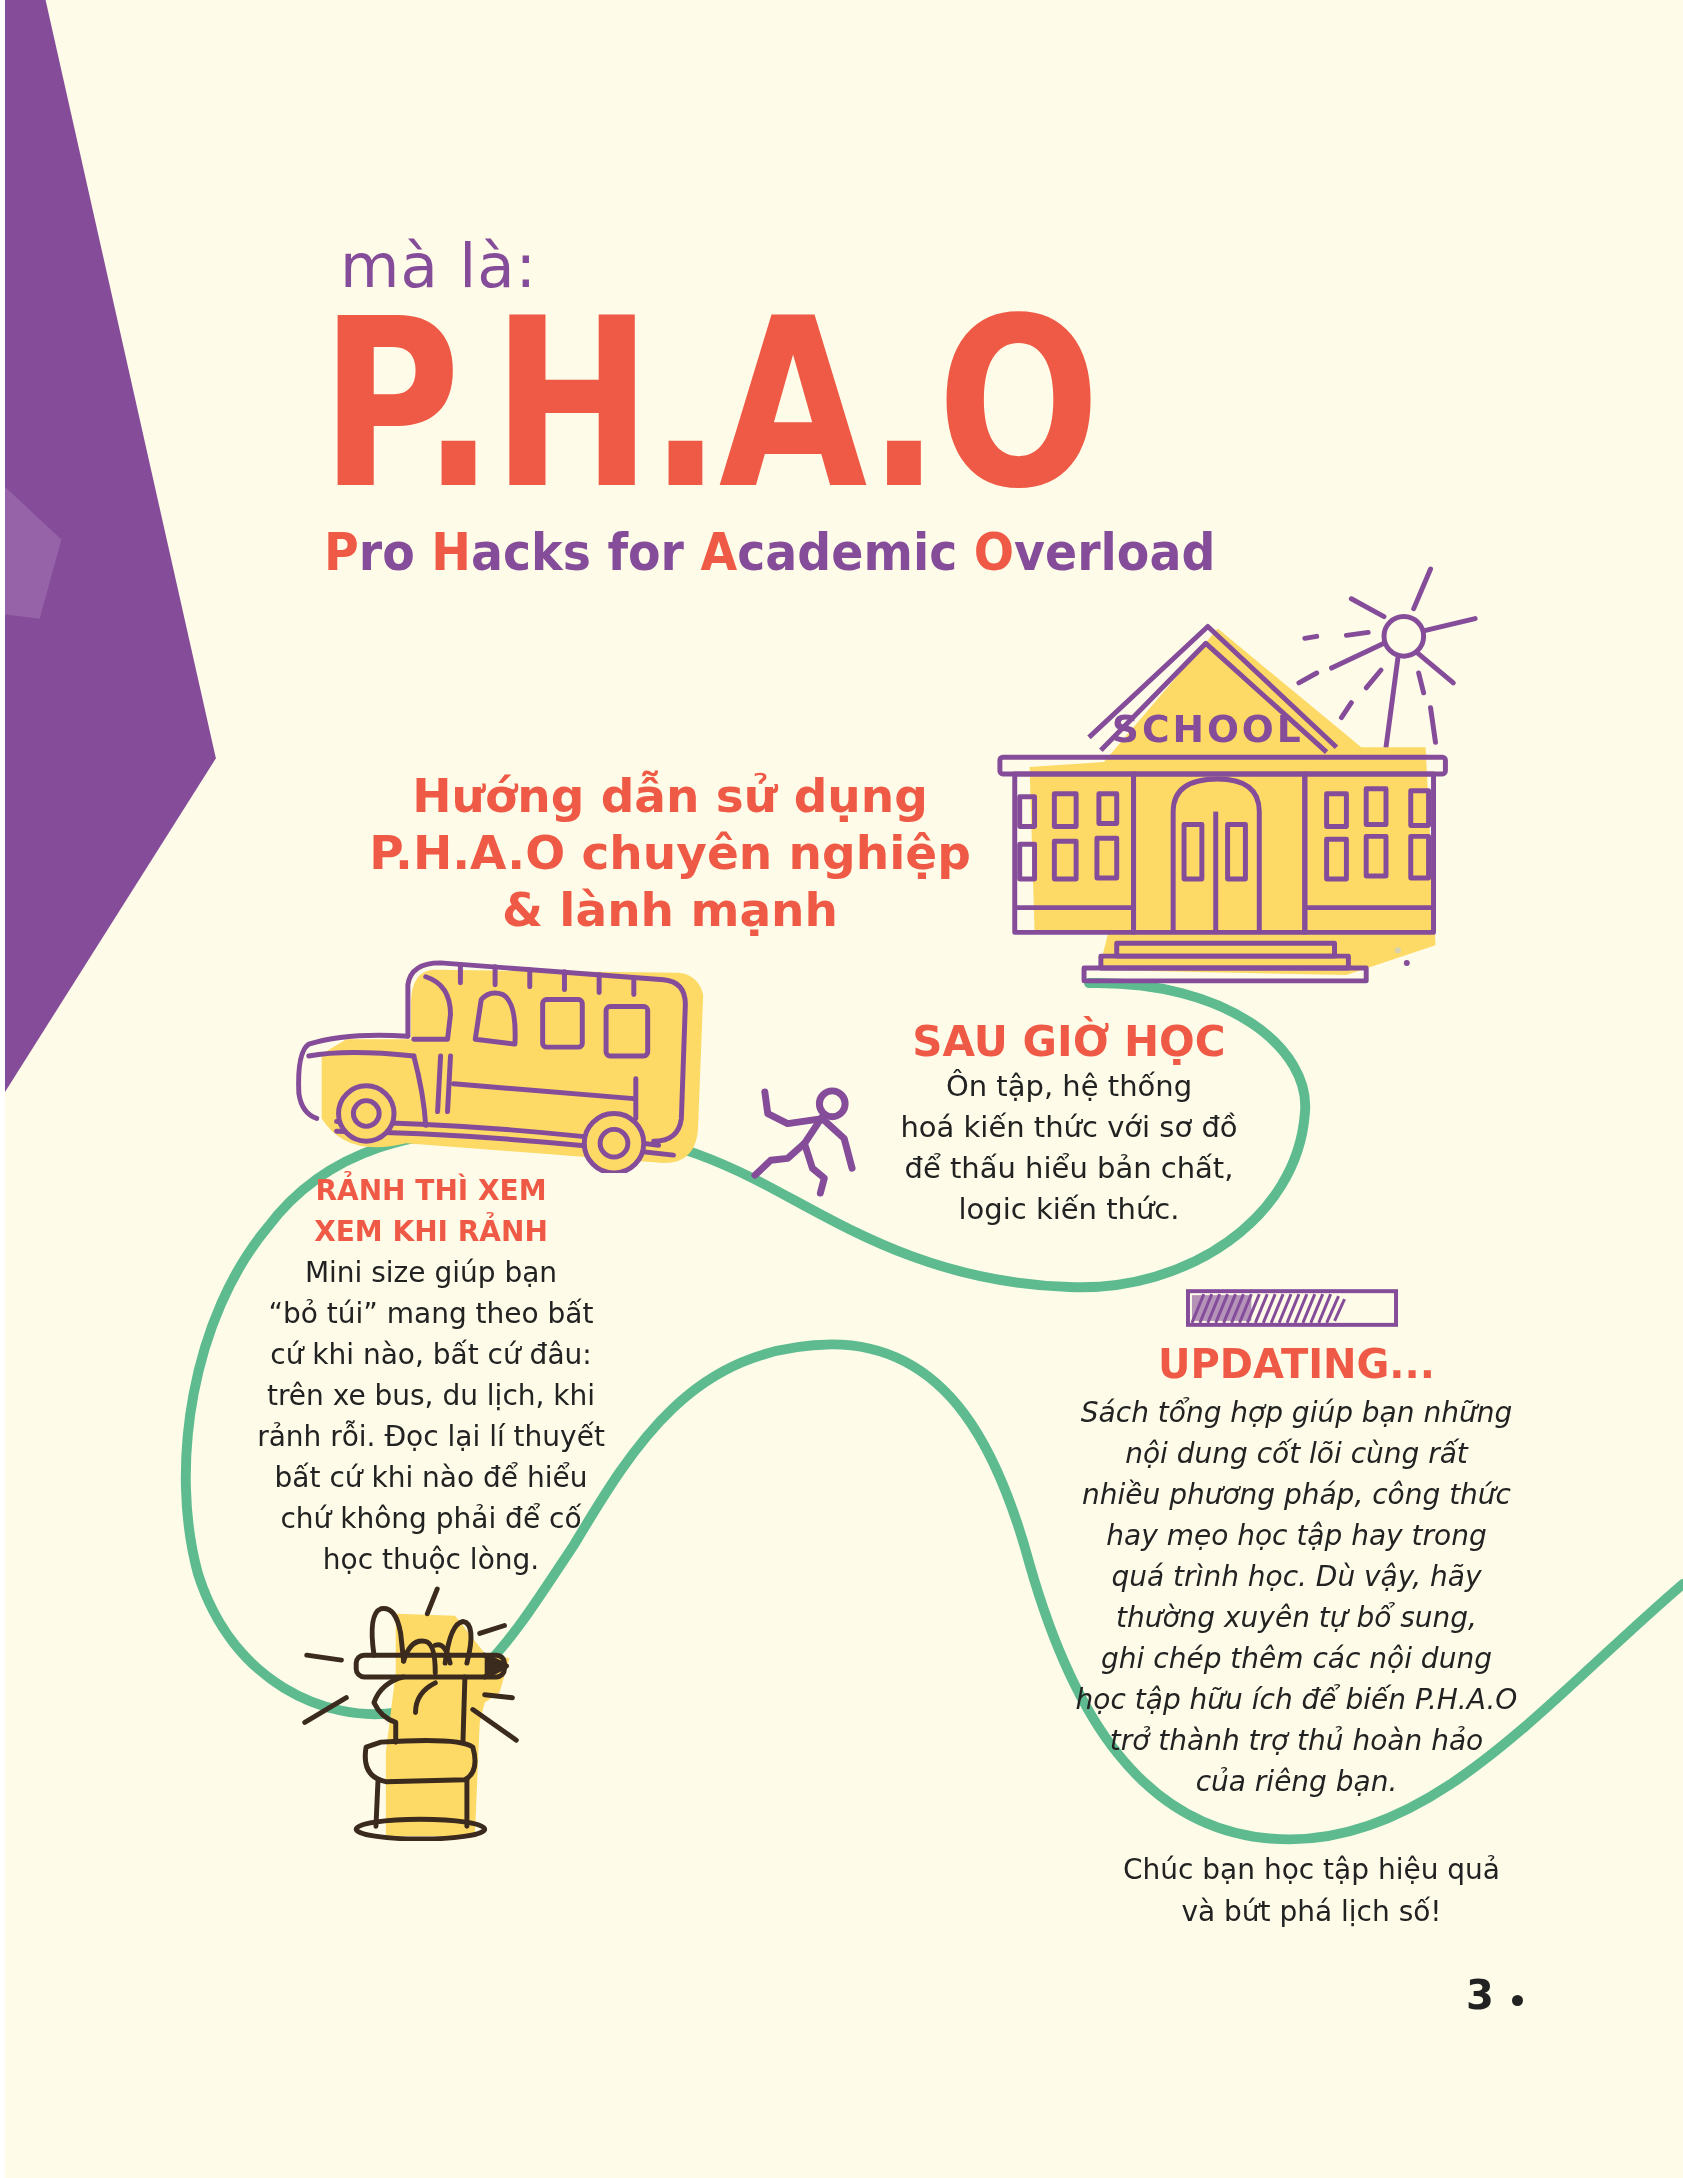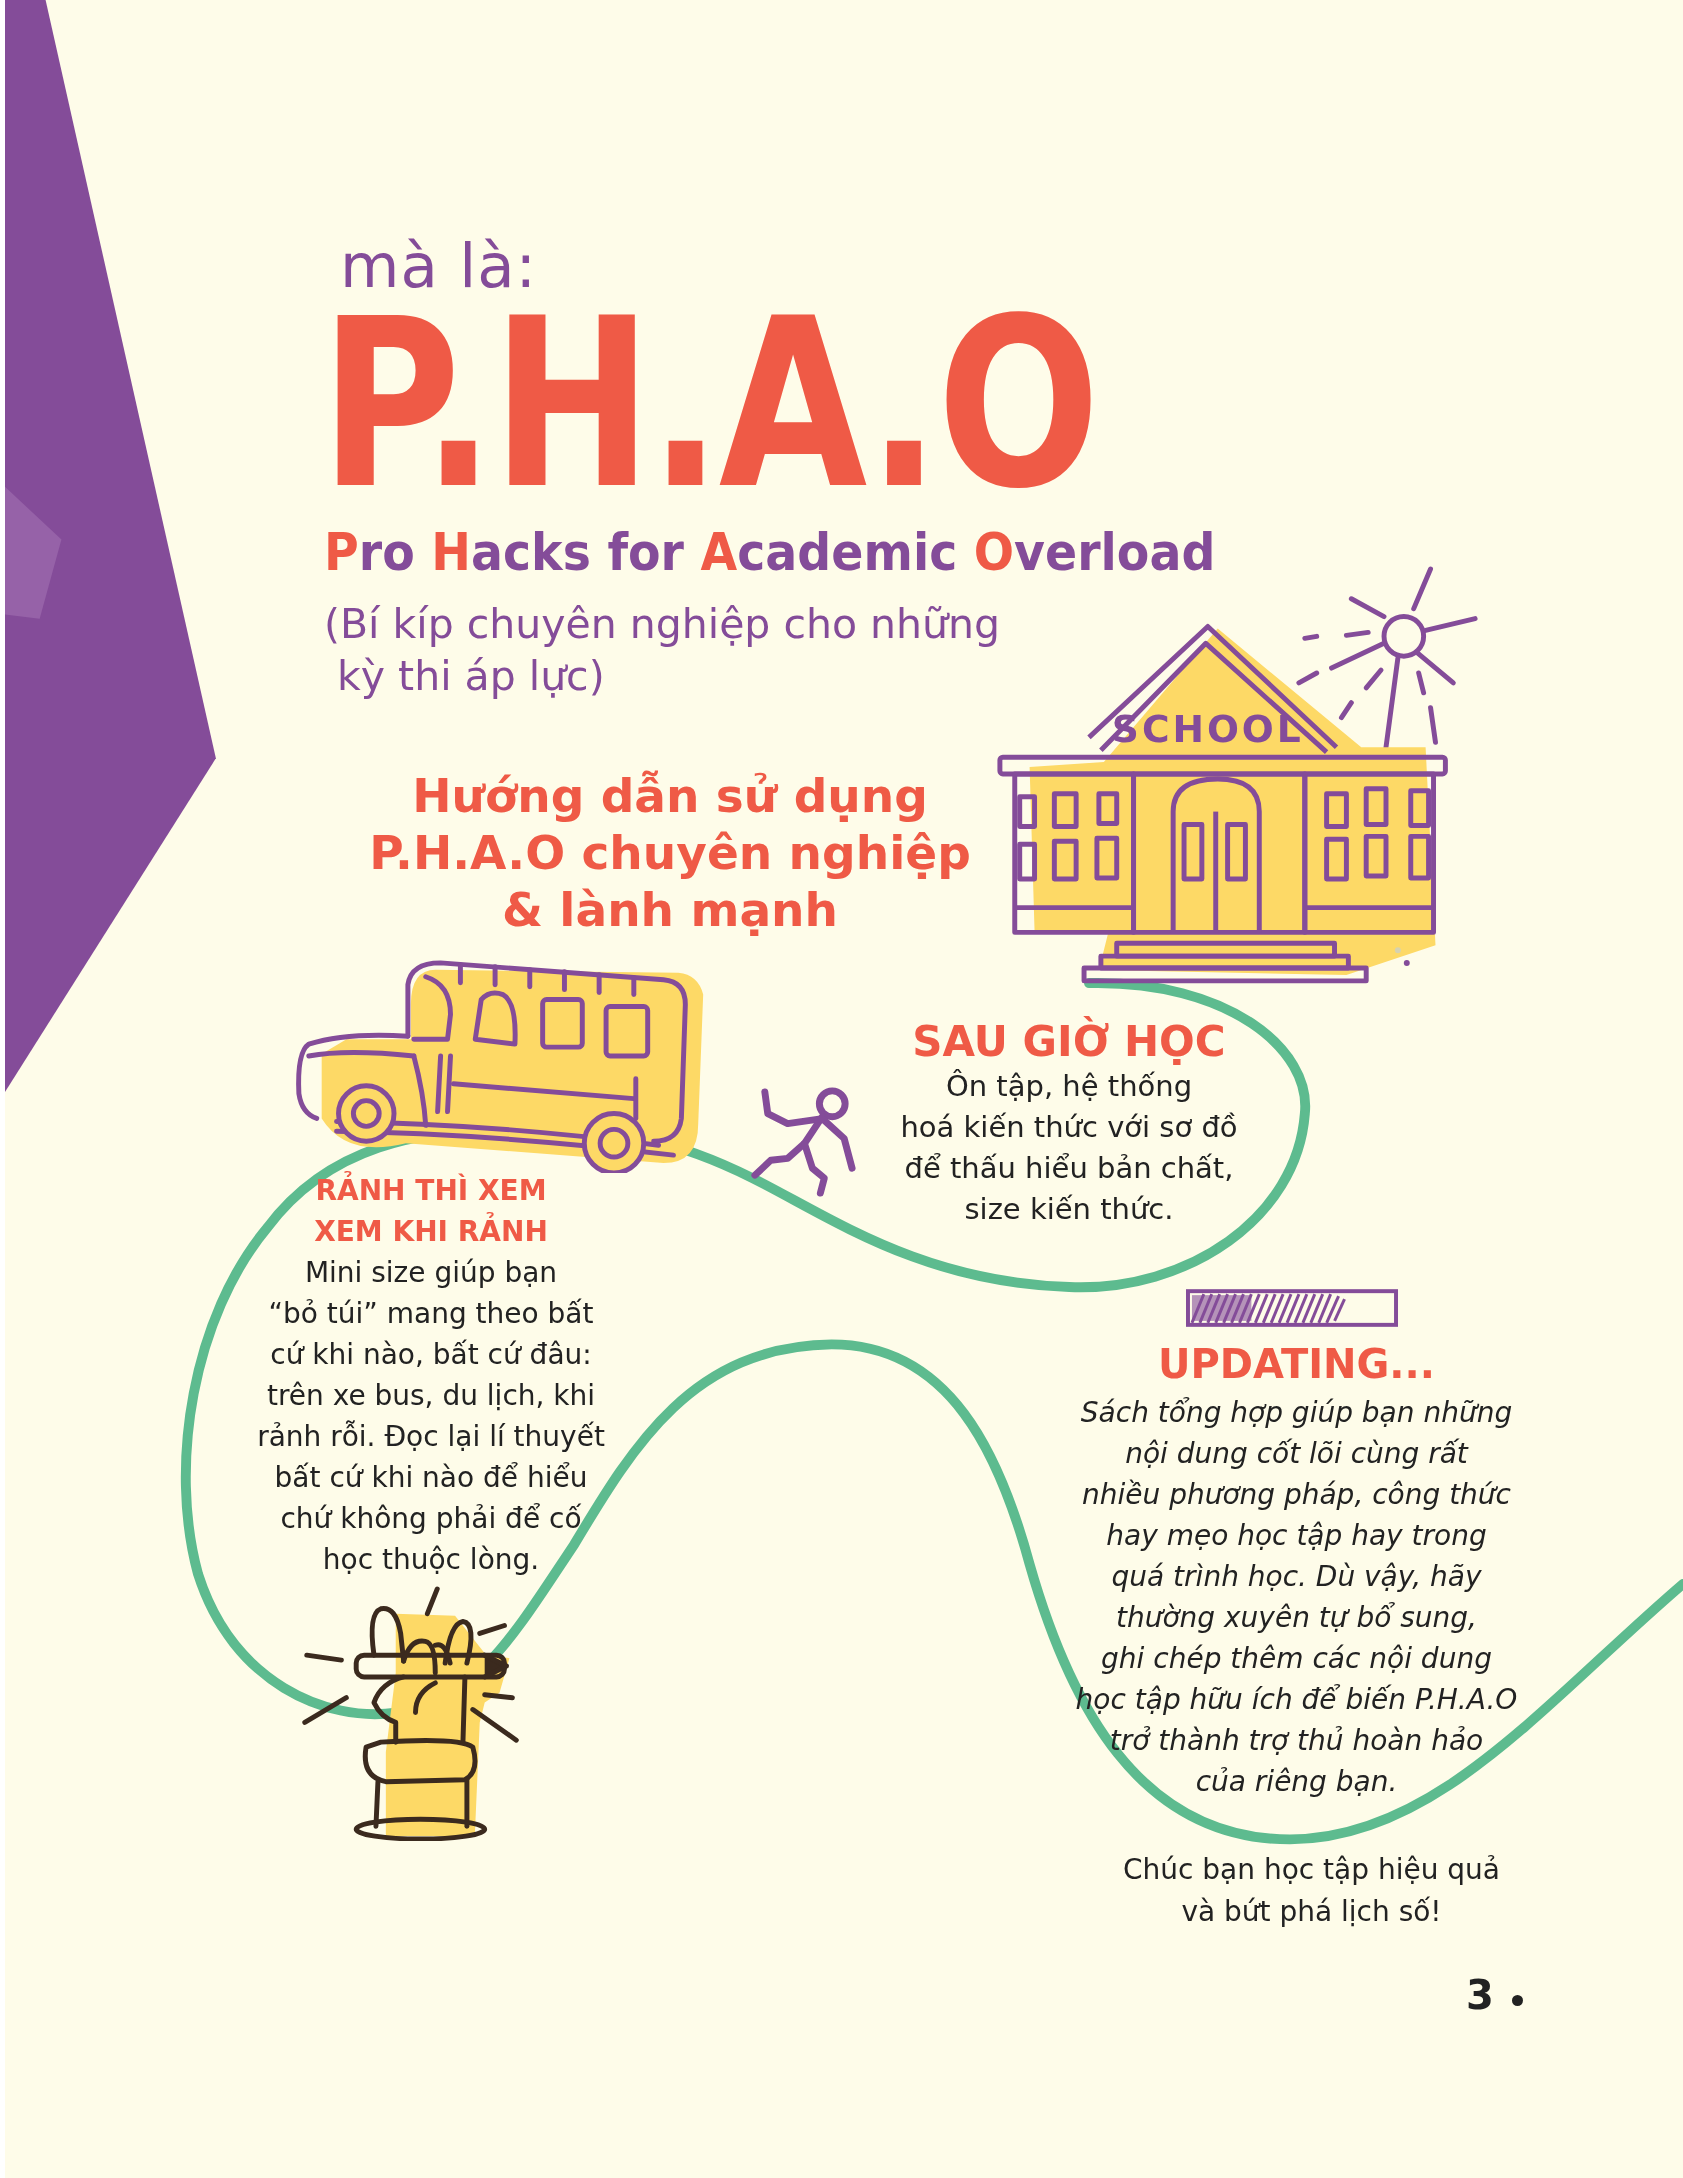--- a/index.html
+++ b/index.html
@@ -199,31 +199,29 @@
     </g>
   </svg>
 
   <div class="abs intro">mà là:</div>
   <div class="abs big-title">P.H.A.O</div>
 
   <div class="abs expansion">
     <span class="cap">P</span><span>ro </span><span class="cap">H</span><span>acks for </span><span class="cap">A</span><span>cademic </span><span class="cap">O</span><span>verload</span>
   </div>
 
-  <div class="abs viet-sub">(Bí kíp chuyên nghiệp cho những
- kỳ thi áp lực)</div>
 
   <div class="abs guide-title">Hướng dẫn sử dụng P.H.A.O chuyên nghiệp &amp; lành mạnh</div>
 
   <div class="abs block b-sau">
     <div class="heading">SAU GIỜ HỌC</div>
     <div class="body">Ôn tập, hệ thống
 hoá kiến thức với sơ đồ
 để thấu hiểu bản chất,
-size kiến thức.</div>
+logic kiến thức.</div>
   </div>
 
   <div class="abs block b-ranh">
     <div class="heading body">RẢNH THÌ XEM
 XEM KHI RẢNH</div>
     <div class="body">Mini size giúp bạn
 “bỏ túi” mang theo bất
 cứ khi nào, bất cứ đâu:
 trên xe bus, du lịch, khi
 rảnh rỗi. Đọc lại lí thuyết

